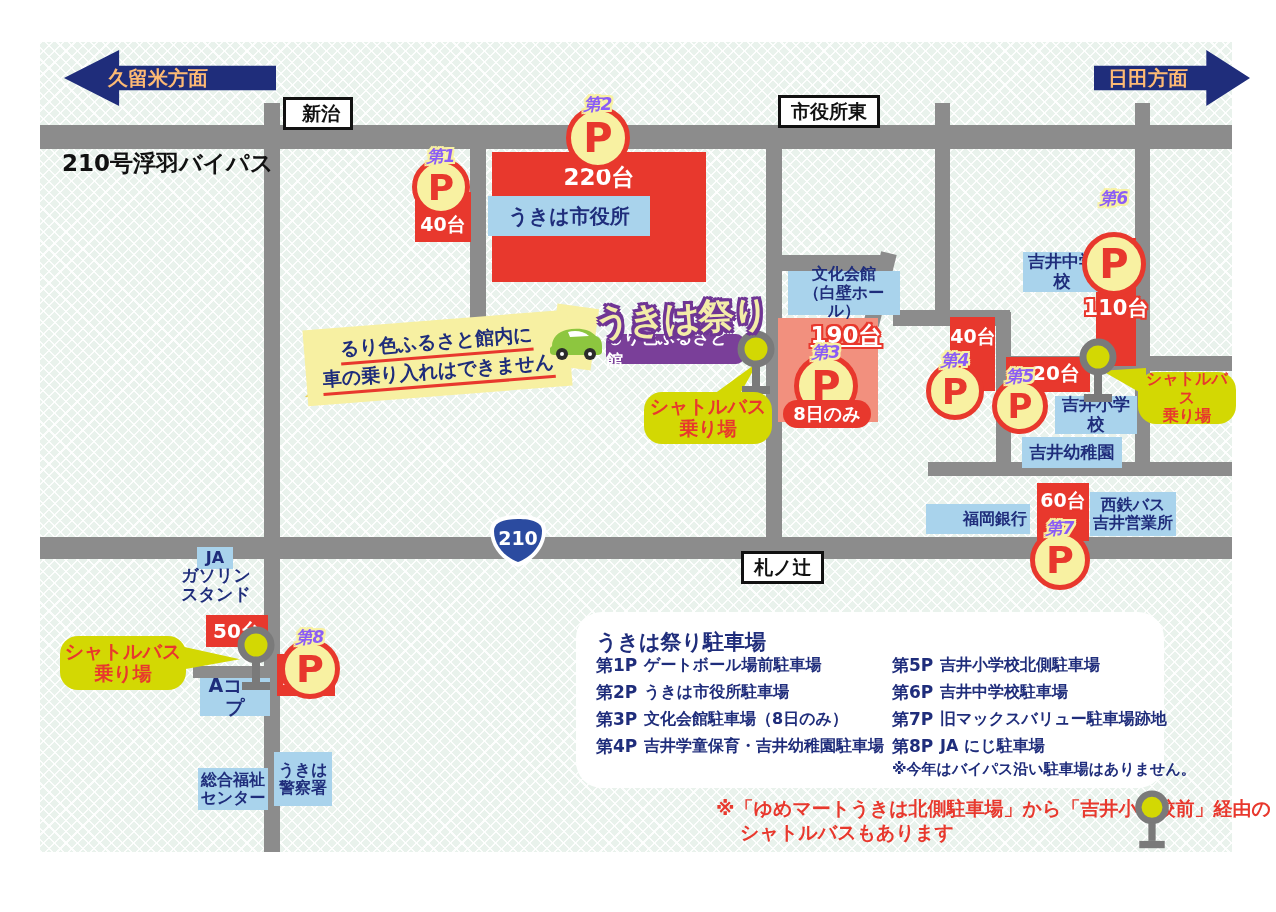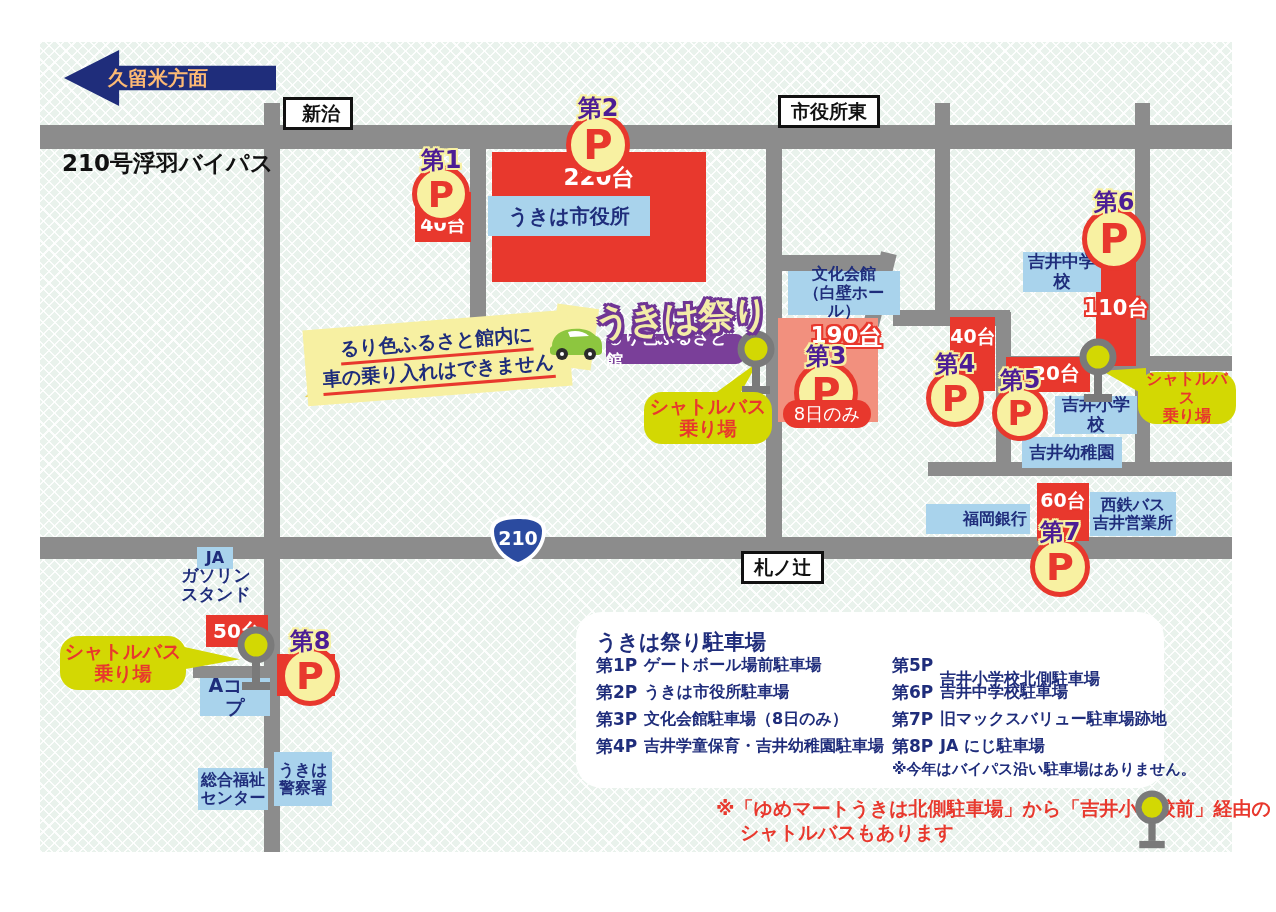--- a/index.html
+++ b/index.html
@@ -14,22 +14,22 @@
   .ibox{position:absolute;background:#fff;border:3px solid #111;color:#111;font-weight:bold;
         font-size:19px;padding:3px 10px;white-space:nowrap;line-height:1.1;}
   .bluelabel{position:absolute;background:#a9d3ec;color:#1f2d7b;font-weight:bold;
         display:flex;flex-direction:column;align-items:center;justify-content:center;
         text-align:center;line-height:1.15;}
   .navytext{position:absolute;color:#1f2d7b;font-weight:bold;text-align:center;line-height:1.12;}
   .redblock{position:absolute;background:#e8382d;}
   .captext{position:absolute;color:#fff;font-weight:bold;text-align:center;white-space:nowrap;}
   .cap-outline{text-shadow:-2px -2px 0 #e8382d,2px -2px 0 #e8382d,-2px 2px 0 #e8382d,2px 2px 0 #e8382d,0 -2px 0 #e8382d,0 2px 0 #e8382d,-2px 0 0 #e8382d,2px 0 0 #e8382d;}
   .pbadge{position:absolute;display:flex;flex-direction:column;align-items:center;}
-  .pnum{color:#4c1d95;font-weight:bold;font-size:24px;line-height:1;z-index:3;
-        text-shadow:-2px -2px 0 #f8f1a2,2px -2px 0 #f8f1a2,-2px 2px 0 #f8f1a2,2px 2px 0 #f8f1a2,0 -2px 0 #f8f1a2,0 2px 0 #f8f1a2,-2px 0 0 #f8f1a2,2px 0 0 #f8f1a2;}
+  .pnum{color:#8b5cf6;font-weight:bold;font-size:17px;line-height:1;z-index:3;
+        text-shadow:-2px -2px 0 #f8f1a2,2px -2px 0 #f8f1a2,-2px 2px 0 #f8f1a2,2px 2px 0 #f8f1a2,0 -2px 0 #f8f1a2,0 2px 0 #f8f1a2,-2px 0 0 #f8f1a2,2px 0 0 #f8f1a2;font-style:italic;}
   .pcircle{background:#f8f1a2;border:5px solid #e8382d;border-radius:50%;margin-top:-7px;
         display:flex;align-items:center;justify-content:center;color:#e8382d;font-weight:bold;z-index:2;}
   .balloon{position:absolute;background:#d3d803;border-radius:18px;color:#e8382d;font-weight:bold;
         text-align:center;display:flex;flex-direction:column;justify-content:center;line-height:1.15;z-index:4;}
   .tail{position:absolute;background:#d3d803;z-index:3;}
   .arrow{position:absolute;background:#1f2d7b;color:#fdba74;font-weight:bold;font-size:20px;
         display:flex;align-items:center;}
   .legendbox{position:absolute;left:576px;top:612px;width:588px;height:176px;background:#fff;border-radius:26px;}
   .lgid{position:absolute;color:#1f2d7b;font-weight:bold;font-size:17px;white-space:nowrap;}
   .lgname{position:absolute;color:#1f2d7b;font-weight:bold;font-size:16px;white-space:nowrap;}
@@ -55,20 +55,23 @@
     <div class="road" style="left:872px;top:252px;width:16px;height:74px;transform:rotate(14deg);"></div>
     <div class="road" style="left:893px;top:310px;width:117px;height:16px;"></div>
     <div class="road" style="left:1000px;top:356px;width:232px;height:15px;"></div>
     <div class="road" style="left:928px;top:462px;width:304px;height:14px;"></div>
     <div class="road" style="left:193px;top:666px;width:75px;height:12px;"></div>
   </div>
 
   <div class="arrow" style="left:64px;top:50px;width:168px;height:56px;padding-left:44px;clip-path:polygon(0 50%,26% 0,26% 28%,100% 28%,100% 72%,26% 72%,26% 100%);">
     <span>久留米方面</span>
   </div>
+  <div class="arrow" style="left:1094px;top:50px;width:142px;height:56px;padding-left:14px;clip-path:polygon(0 28%,72% 28%,72% 0,100% 50%,72% 100%,72% 72%,0 72%);">
+    <span>日田方面</span>
+  </div>
 
   <div class="abs" style="left:62px;top:148px;font-size:23px;font-weight:bold;color:#111;">210号浮羽バイパス</div>
   <div class="ibox" style="left:283px;top:97px;padding-left:16px;">新治</div>
   <div class="ibox" style="left:778px;top:95px;">市役所東</div>
   <div class="ibox" style="left:741px;top:551px;">札ノ辻</div>
 
   <svg class="abs" style="left:488px;top:514px;" width="60" height="54" viewBox="0 0 60 54">
     <path d="M30 1 C46 1 58 5 58 16 C58 35 43 48 30 53 C17 48 2 35 2 16 C2 5 14 1 30 1 Z" fill="#ffffff"></path>
     <path d="M30 5 C44 5 54 8 54 17 C54 33 41 44 30 48 C19 44 6 33 6 17 C6 8 16 5 30 5 Z" fill="#2b4ba0"></path>
     <text x="30" y="31" text-anchor="middle" fill="#ffffff" font-size="19" font-weight="bold">210</text>
@@ -107,34 +110,34 @@
     <div class="pcircle" style="width:54px;height:54px;font-size:40px;">P</div>
   </div>
   <div class="pbadge" style="left:926px;top:352px;">
     <div class="pnum">第4</div>
     <div class="pcircle" style="width:48px;height:48px;font-size:36px;">P</div>
   </div>
   <div class="pbadge" style="left:992px;top:368px;">
     <div class="pnum">第5</div>
     <div class="pcircle" style="width:46px;height:46px;font-size:34px;">P</div>
   </div>
-  <div class="pbadge" style="left:1082px;top:190px;">
+  <div class="pbadge" style="left:1082px;top:190px;gap:32px;">
     <div class="pnum">第6</div>
     <div class="pcircle" style="width:54px;height:54px;font-size:40px;">P</div>
   </div>
   <div class="pbadge" style="left:1030px;top:520px;">
     <div class="pnum">第7</div>
     <div class="pcircle" style="width:50px;height:50px;font-size:38px;">P</div>
   </div>
   <div class="pbadge" style="left:280px;top:604px;margin-top:25px;">
     <div class="pnum">第8</div>
     <div class="pcircle" style="width:50px;height:50px;font-size:38px;">P</div>
   </div>
 
-  <div class="abs" style="left:783px;top:400px;width:88px;height:28px;background:#e8382d;border-radius:15px;color:#fff;font-weight:normal;font-size:18px;display:flex;align-items:center;justify-content:center;z-index:3;">8日のみ</div>
+  <div class="abs" style="left:783px;top:400px;width:88px;height:28px;background:#e8382d;border-radius:15px;color:#fff;font-weight:bold;font-size:18px;display:flex;align-items:center;justify-content:center;z-index:3;">8日のみ</div>
 
   <div class="bluelabel" style="left:488px;top:196px;width:162px;height:40px;font-size:20px;">うきは市役所</div>
   <div class="bluelabel" style="left:788px;top:271px;width:112px;height:44px;font-size:16px;">
     <span>文化会館</span>
     <span>（白壁ホール）</span>
   </div>
   <div class="bluelabel" style="left:1023px;top:252px;width:78px;height:40px;font-size:17px;">吉井中学校</div>
   <div class="bluelabel" style="left:1055px;top:396px;width:82px;height:38px;font-size:17px;">吉井小学校</div>
   <div class="bluelabel" style="left:1022px;top:437px;width:100px;height:31px;font-size:17px;">吉井幼稚園</div>
   <div class="bluelabel" style="left:926px;top:504px;width:70px;height:30px;font-size:16px;padding-left:34px;">福岡銀行</div>
@@ -218,21 +221,21 @@
     <div class="abs" style="left:20px;top:16px;color:#1f2d7b;font-weight:bold;font-size:21px;">うきは祭り駐車場</div>
     <div class="lgid" style="left:20px;top:42px;">第1P</div>
     <div class="lgname" style="left:68px;top:43px;">ゲートボール場前駐車場</div>
     <div class="lgid" style="left:20px;top:69px;">第2P</div>
     <div class="lgname" style="left:68px;top:70px;">うきは市役所駐車場</div>
     <div class="lgid" style="left:20px;top:96px;">第3P</div>
     <div class="lgname" style="left:68px;top:97px;">文化会館駐車場（8日のみ）</div>
     <div class="lgid" style="left:20px;top:123px;">第4P</div>
     <div class="lgname" style="left:68px;top:124px;">吉井学童保育・吉井幼稚園駐車場</div>
     <div class="lgid" style="left:316px;top:42px;">第5P</div>
-    <div class="lgname" style="left:364px;top:57px;">吉井小学校北側駐車場</div>
+    <div class="lgname" style="left:364px;top:43px;">吉井小学校北側駐車場</div>
     <div class="lgid" style="left:316px;top:69px;">第6P</div>
     <div class="lgname" style="left:364px;top:70px;">吉井中学校駐車場</div>
     <div class="lgid" style="left:316px;top:96px;">第7P</div>
     <div class="lgname" style="left:364px;top:97px;">旧マックスバリュー駐車場跡地</div>
     <div class="lgid" style="left:316px;top:123px;">第8P</div>
     <div class="lgname" style="left:364px;top:124px;">JA にじ駐車場</div>
     <div class="lgname" style="left:316px;top:148px;font-size:15px;">※今年はバイパス沿い駐車場はありません。</div>
   </div>
 
   <div class="rednote" style="left:716px;top:796px;font-size:19px;">※「ゆめマートうきは北側駐車場」から「吉井小学校前」経由の</div>

